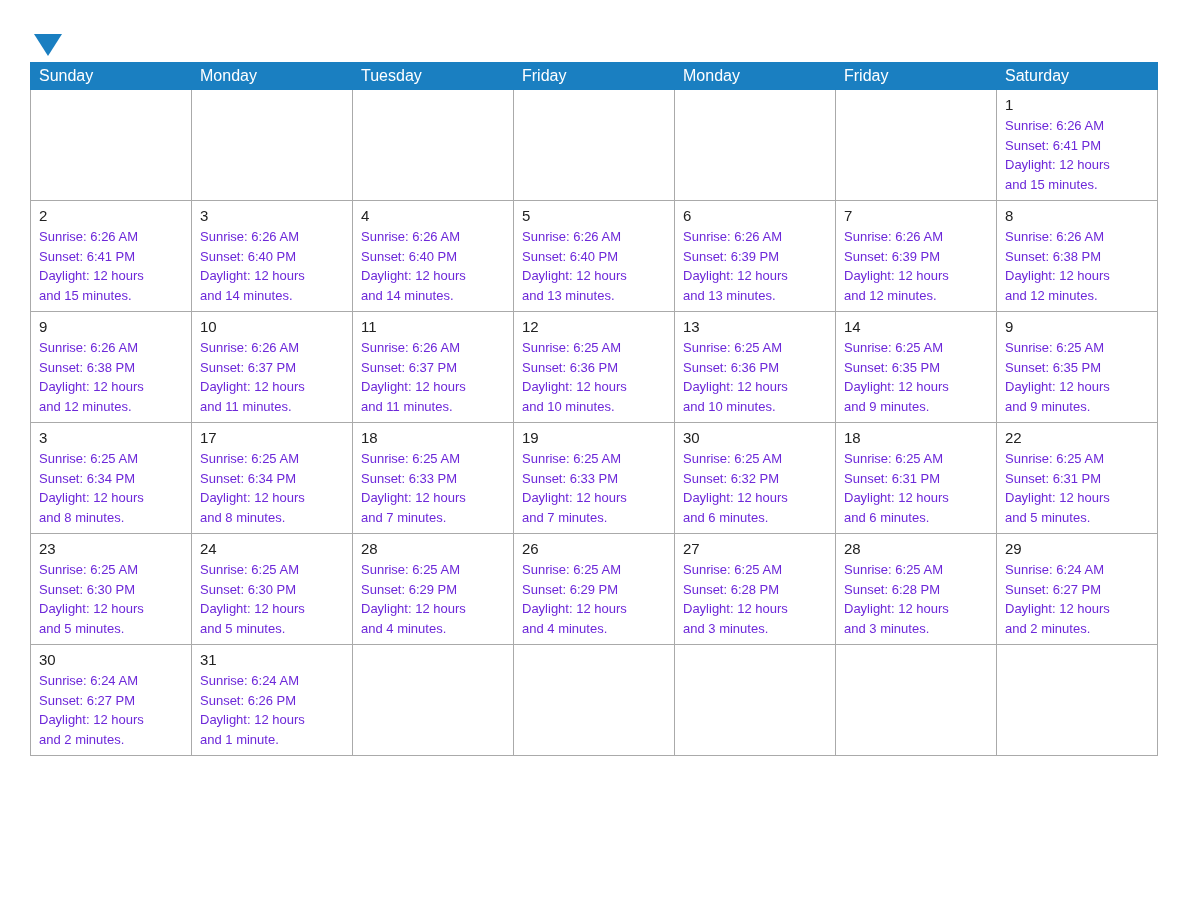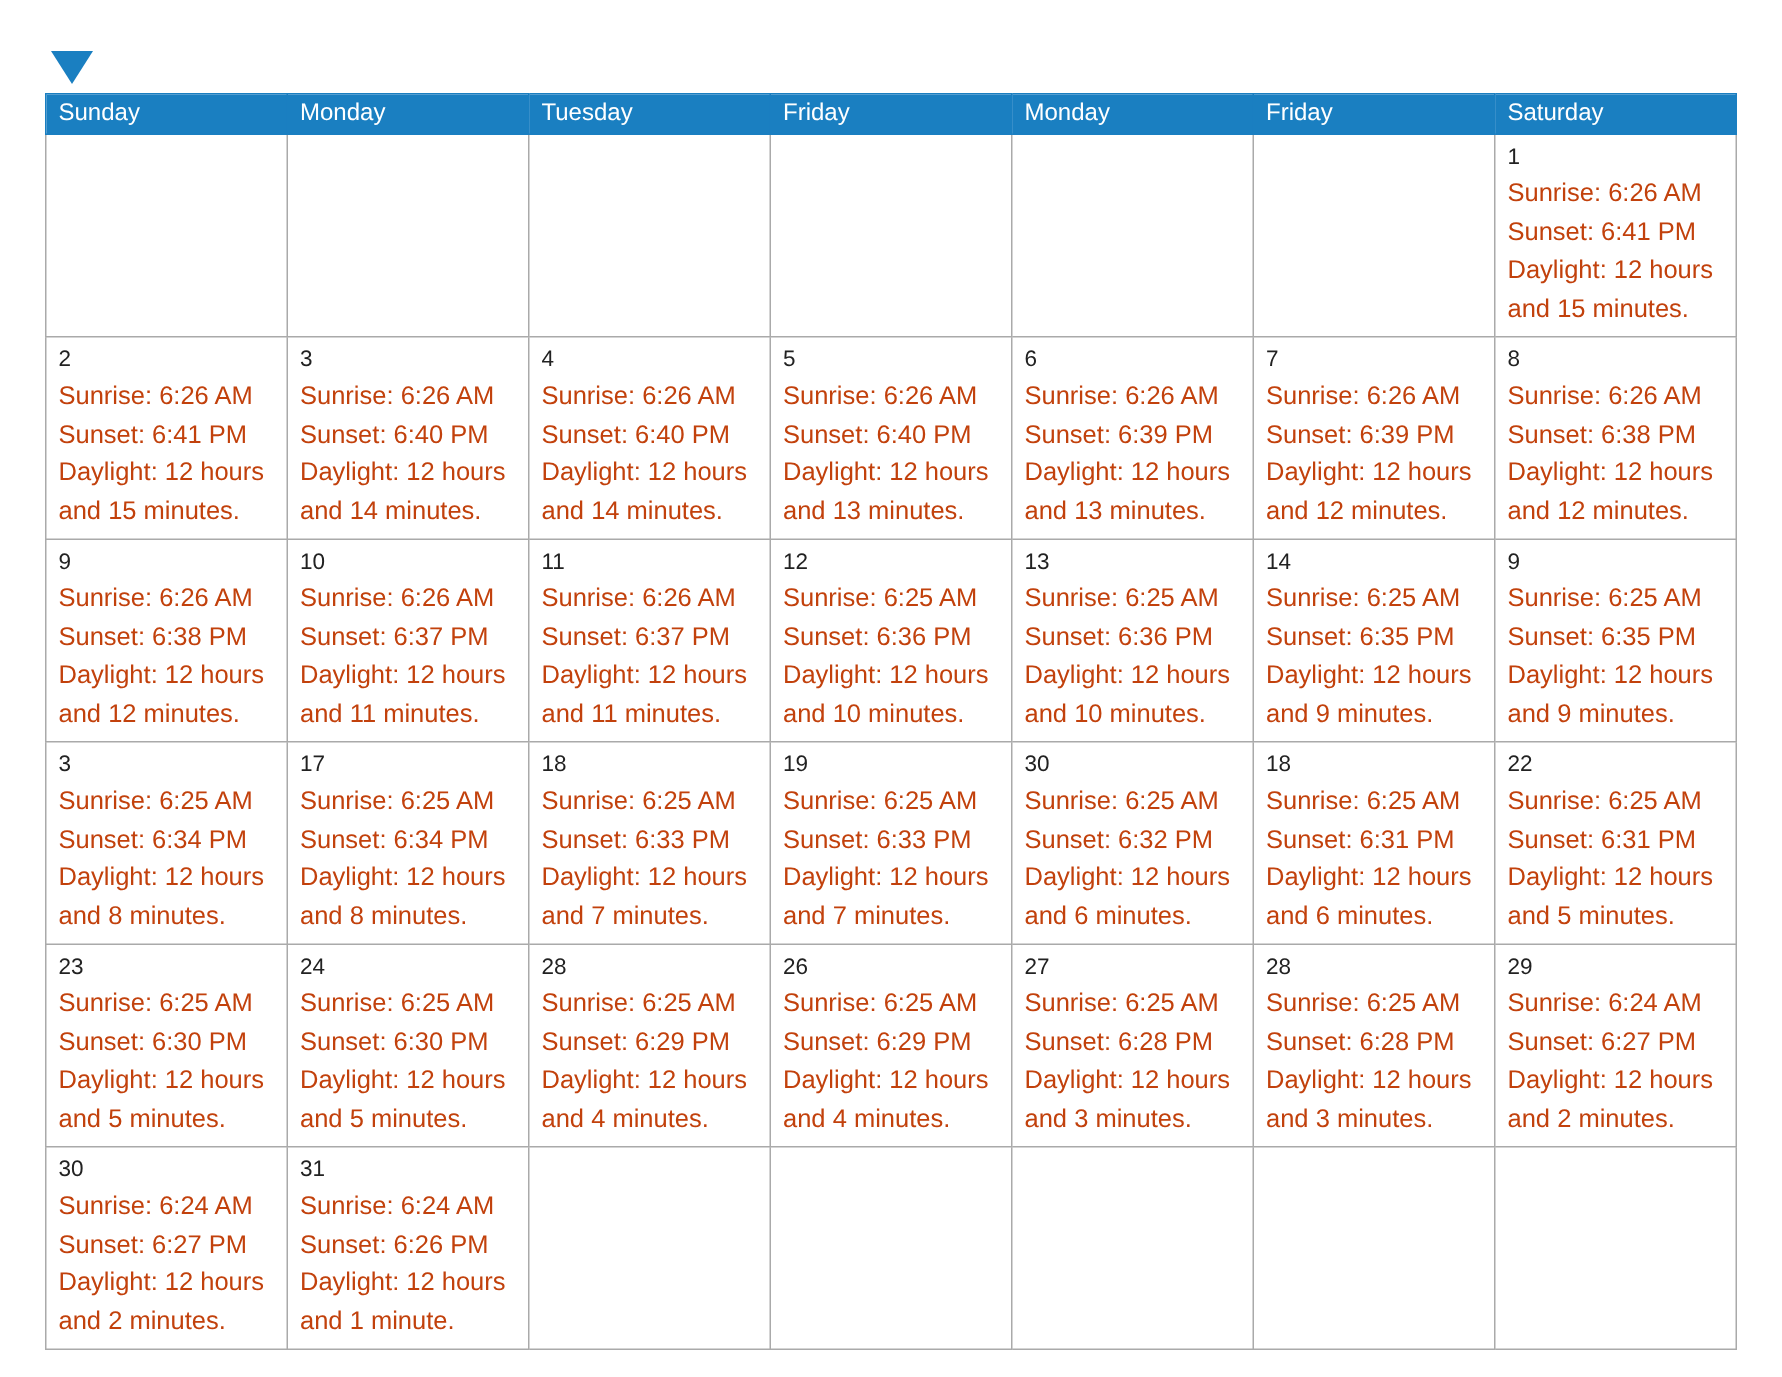--- a/index.html
+++ b/index.html
@@ -83,22 +83,22 @@
       color: #333;
     }
     .day-number {
       font-size: 15px;
       font-weight: normal;
       color: #222;
       display: block;
       margin-bottom: 3px;
     }
     .day-info {
-      font-size: 17px;
-      color: #c2410c;
+      font-size: 13px;
+      color: #6d28d9;
       line-height: 1.5;
     }
     .empty-cell {
       background: #fff;
     }
   </style>
 </head>
 <body>
 
 <div class="header">

